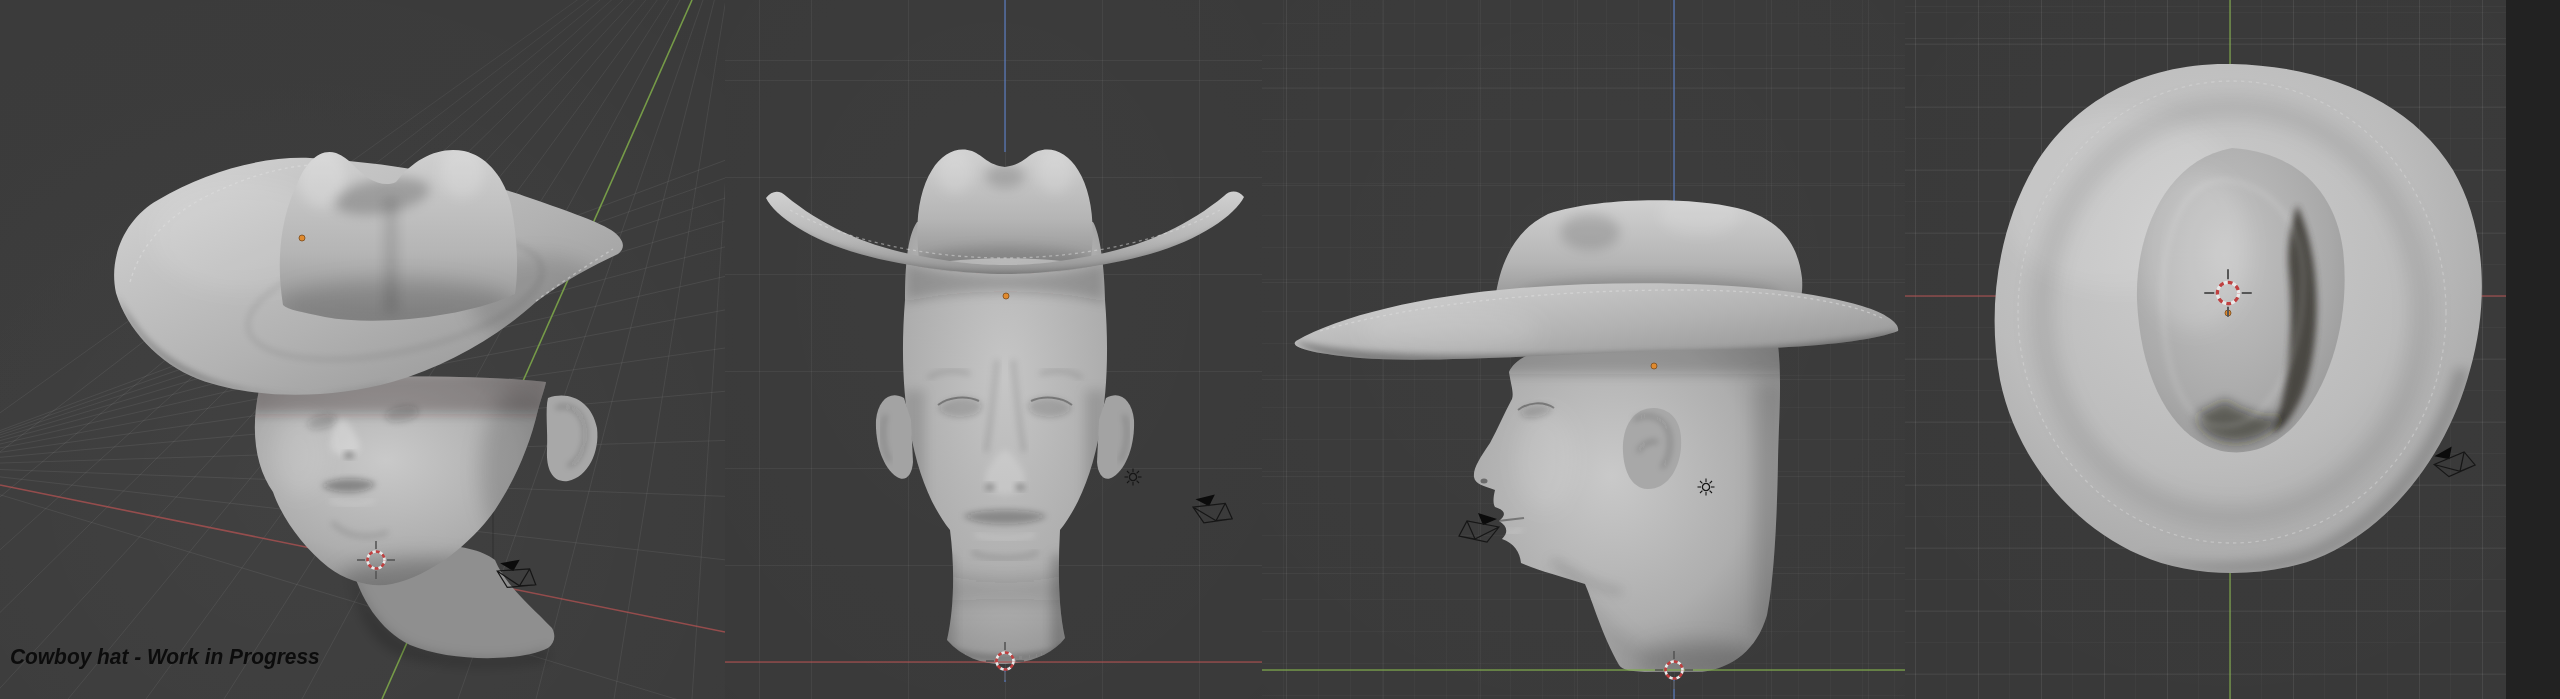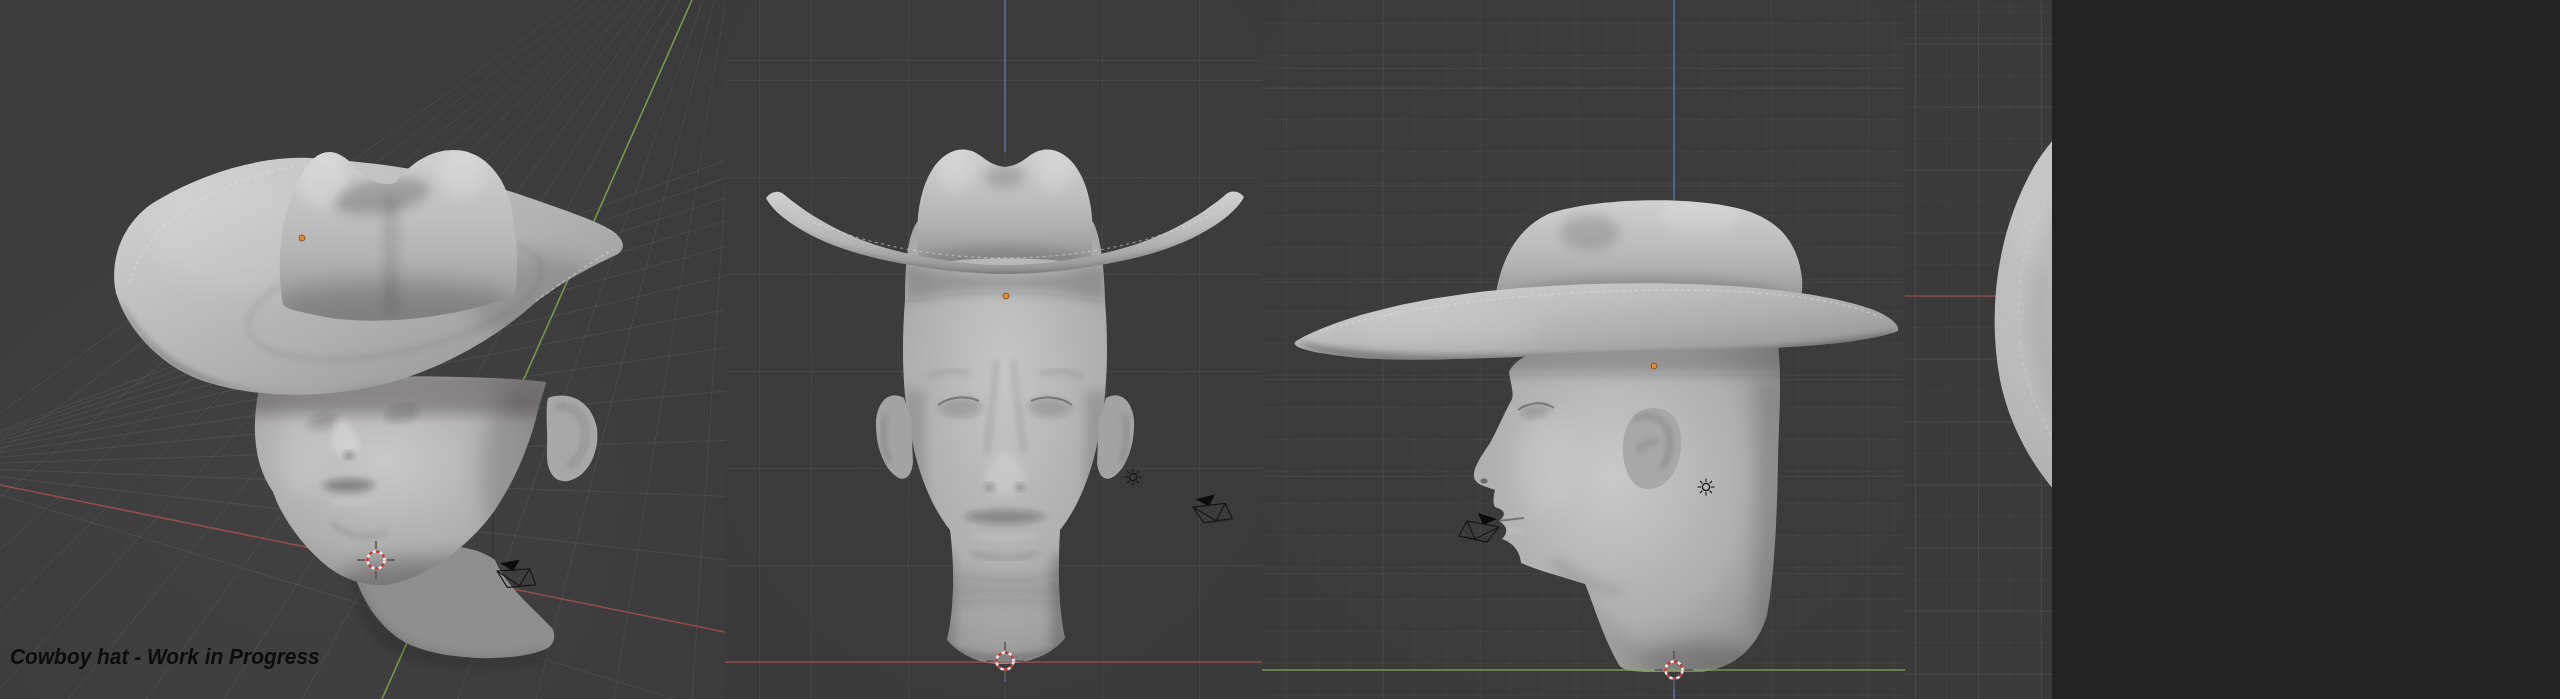--- a/index.html
+++ b/index.html
@@ -1,16 +1,16 @@
 <!DOCTYPE html>
 <html><head>
 <meta charset="utf-8">
 <style>
   html,body{margin:0;padding:0;background:#222;}
-  #stage{position:relative;width:2052px;height:699px;overflow:hidden;background:#3a3a3a;
+  #stage{position:relative;width:2506px;height:699px;overflow:hidden;background:#3a3a3a;
          font-family:"Liberation Sans","DejaVu Sans",sans-serif;}
   .vp{position:absolute;top:0;height:699px;}
   
   #vp-perspective{left:0;width:725px;background-color:#3b3b3b;
     background-image:radial-gradient(140% 140% at 40% 70%, rgba(255,255,255,0.03) 0%, rgba(0,0,0,0) 55%, rgba(0,0,0,0.10) 100%);}
   #vp-front{left:725px;width:537px;background-color:#3a3a3a;
     background-image:
       radial-gradient(130% 130% at 50% 40%, rgba(255,255,255,0.015) 0%, rgba(0,0,0,0) 55%, rgba(0,0,0,0.10) 100%),
       repeating-linear-gradient(to right, rgba(255,255,255,0.05) 0 1px, rgba(0,0,0,0) 1px 97px),
       repeating-linear-gradient(to bottom, rgba(255,255,255,0.05) 0 1px, rgba(0,0,0,0) 1px 97px);

